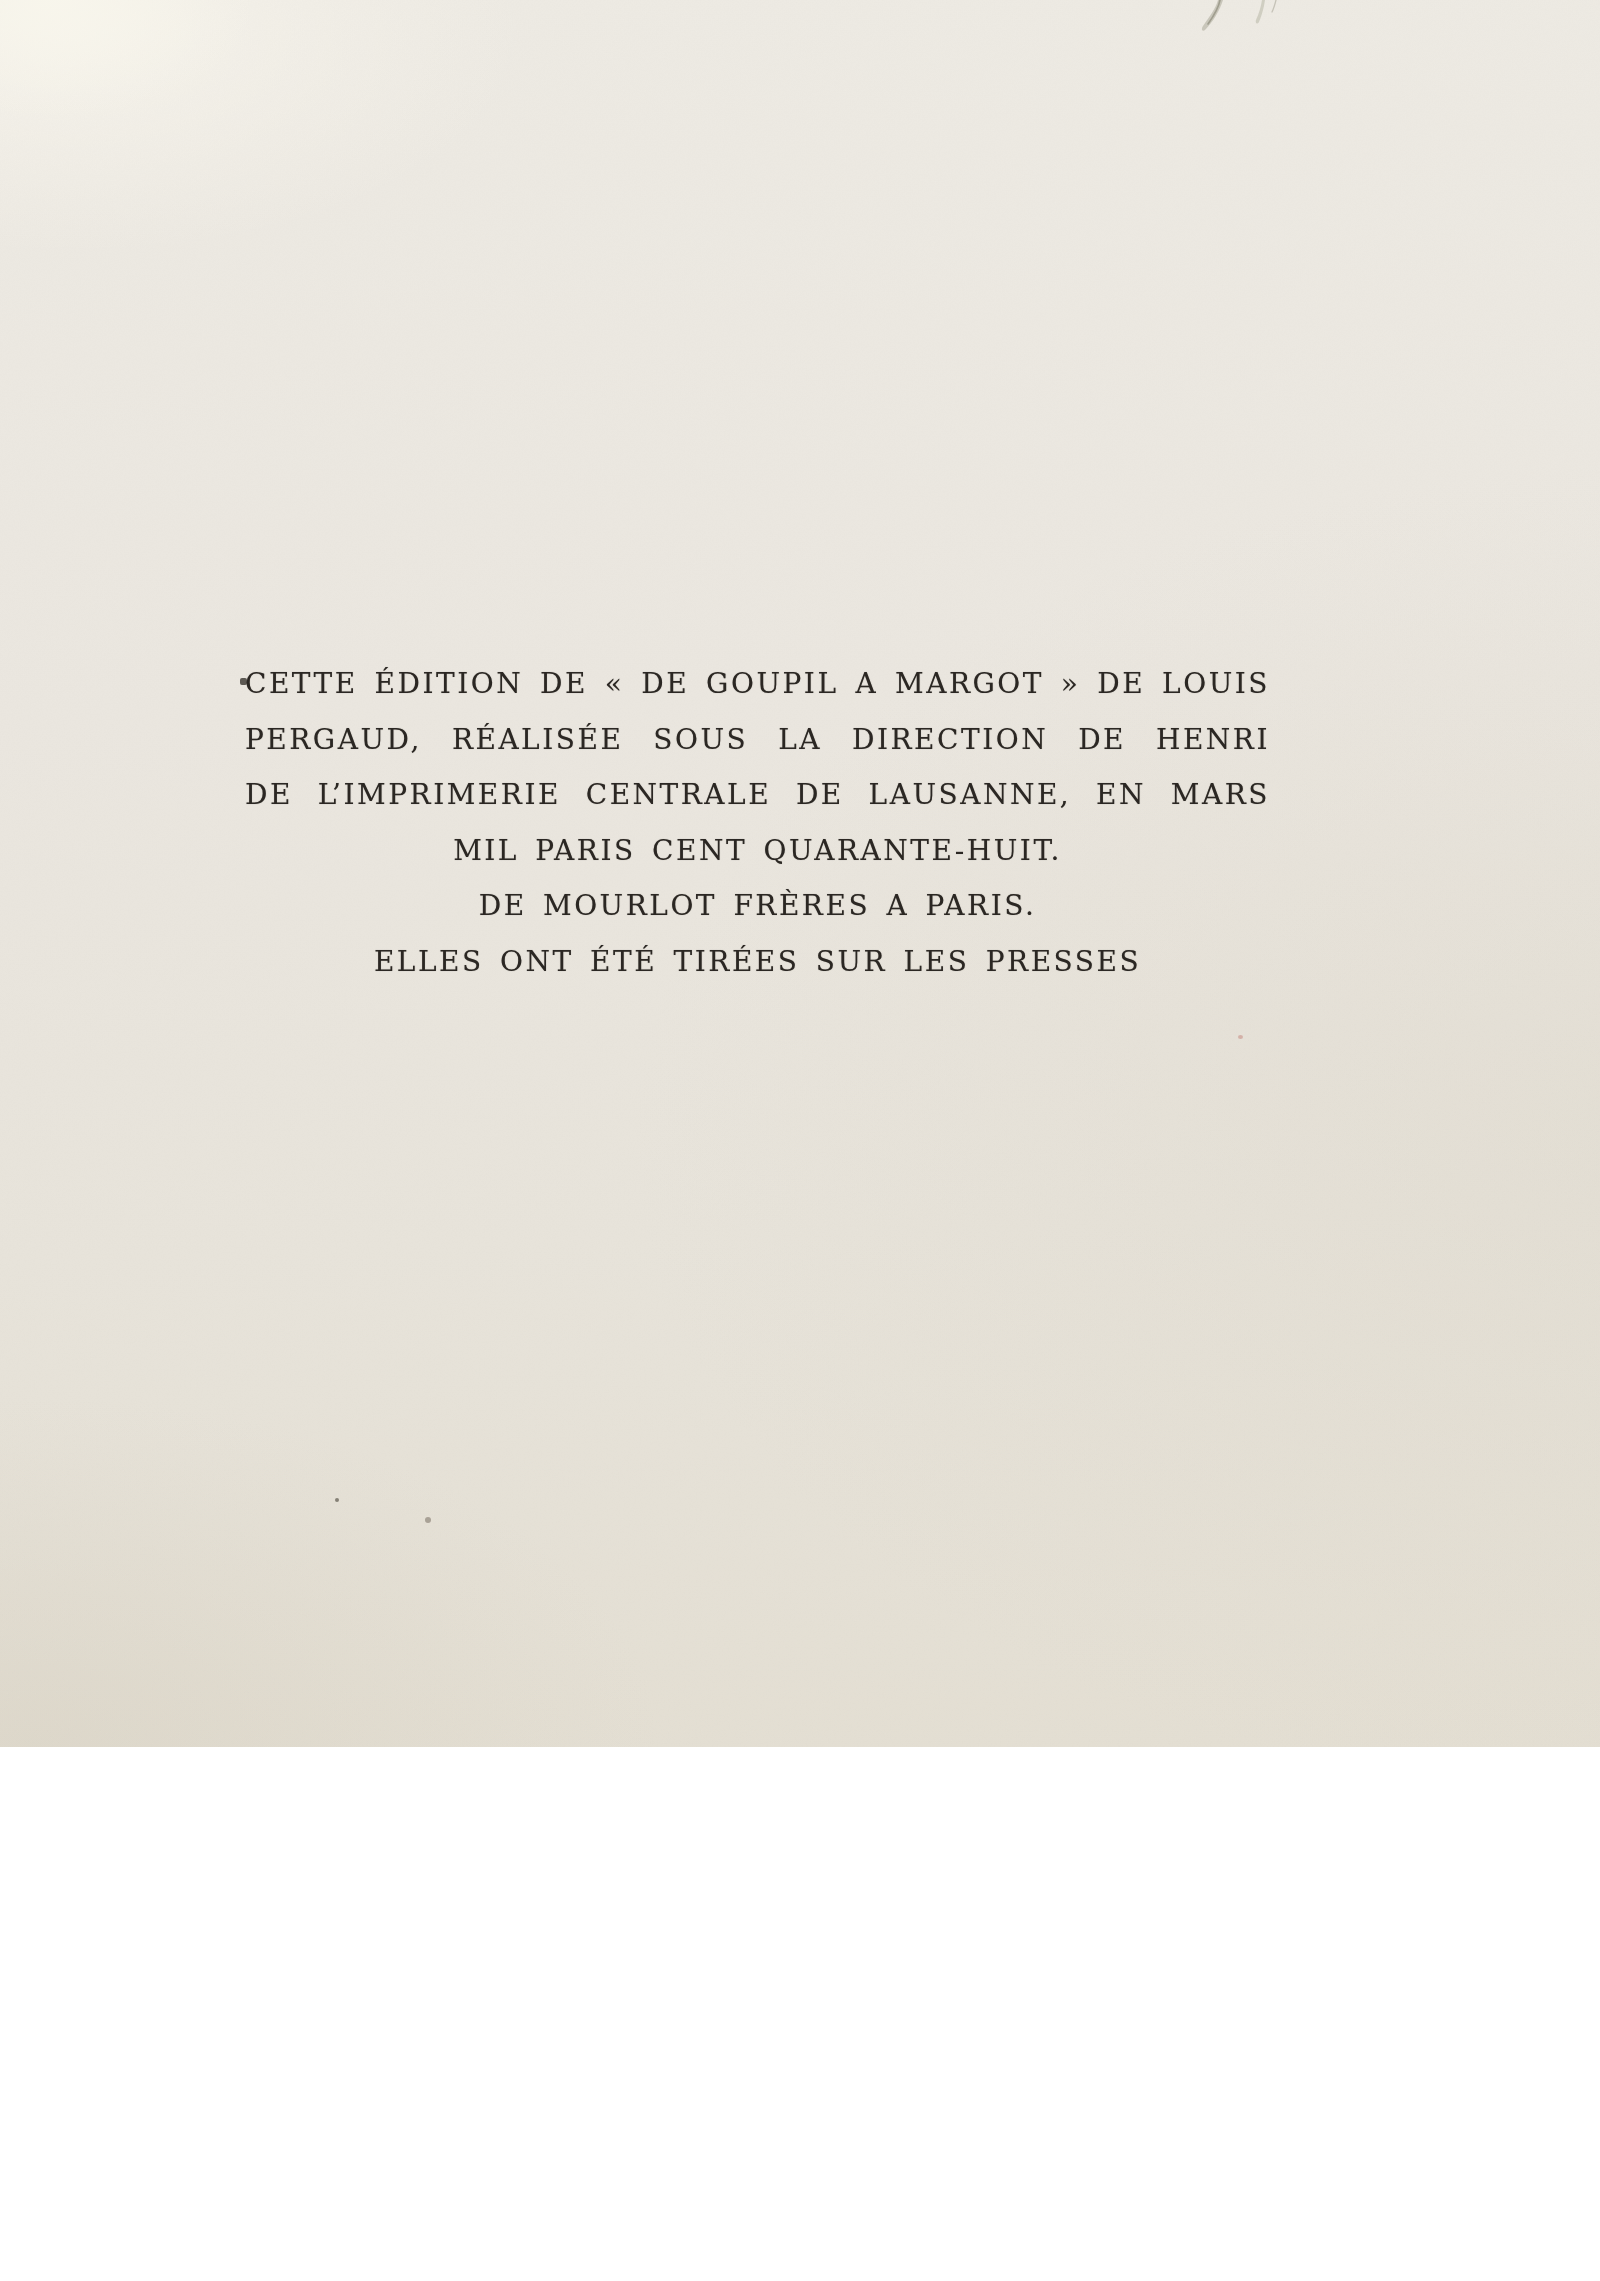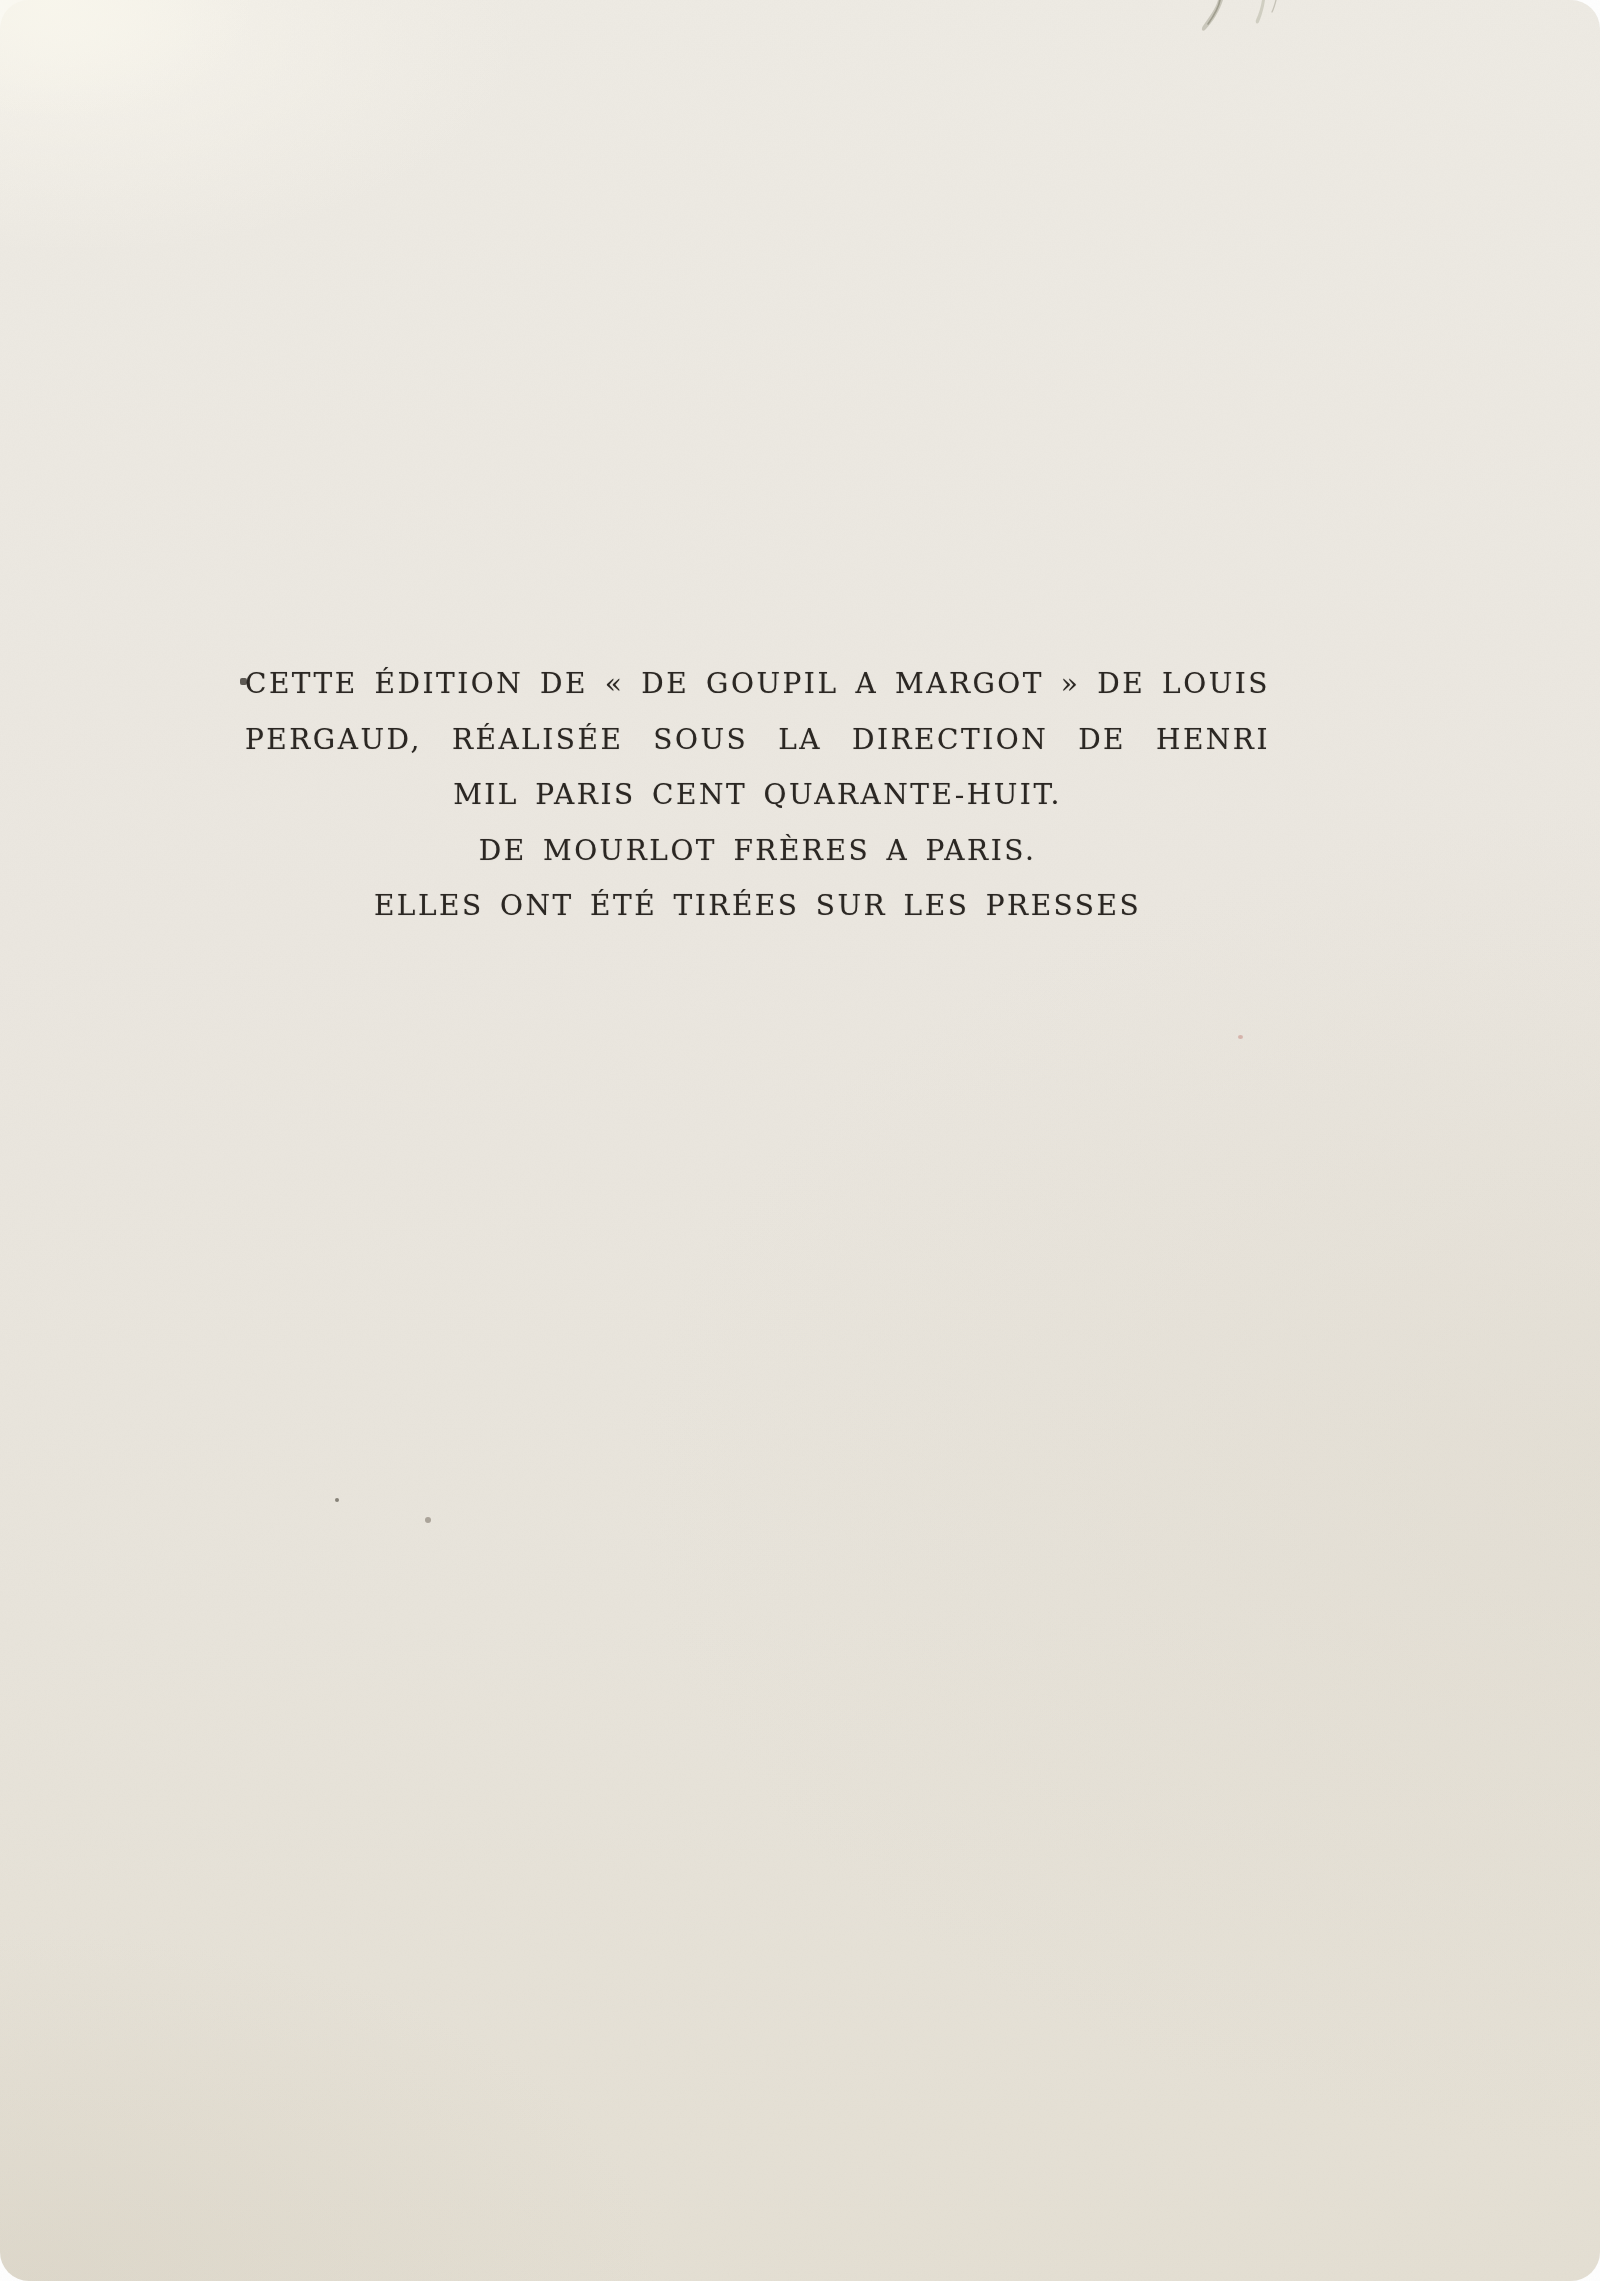--- a/index.html
+++ b/index.html
@@ -8,27 +8,26 @@
   }
   body {
     width: 1600px;
     height: 2281px;
     overflow: hidden;
     font-family: "DejaVu Serif", "Liberation Serif", serif;
   }
   .paper {
     position: relative;
     width: 1600px;
-    height: 2281px;
+    height: 1747px;
     background:
       radial-gradient(ellipse 650px 320px at 70px 30px, rgba(247,244,236,0.95), rgba(247,244,236,0) 70%),
       radial-gradient(ellipse 900px 500px at 2% 100%, rgba(198,190,172,0.22), rgba(198,190,172,0) 70%),
       radial-gradient(ellipse 1400px 900px at 105% 65%, rgba(214,207,192,0.28), rgba(214,207,192,0) 75%),
       linear-gradient(178deg, #eeebe4 0%, #ebe7e0 40%, #e8e4db 70%, #e4dfd3 100%);
-    border-radius: 29px;
   }
   .grain {
     position: absolute;
     inset: 0;
     width: 100%;
     height: 100%;
     pointer-events: none;
   }
   .colophon {
     position: absolute;
@@ -119,18 +118,19 @@
   </svg>
 
   <div class="speck speck-ink-artifact"></div>
   <div class="speck speck-1"></div>
   <div class="speck speck-2"></div>
   <div class="speck speck-3"></div>
 
   <div class="colophon">
     <div class="line justified">CETTE ÉDITION DE « DE GOUPIL A MARGOT » DE LOUIS</div>
     <div class="line justified">PERGAUD, RÉALISÉE SOUS LA DIRECTION DE HENRI</div>
+    <div class="line justified">DE L’IMPRIMERIE CENTRALE DE LAUSANNE, EN MARS</div>
     <div class="line centered">MIL PARIS CENT QUARANTE-HUIT.</div>
     <div class="line centered">DE MOURLOT FRÈRES A PARIS.</div>
     <div class="line centered">ELLES ONT ÉTÉ TIRÉES SUR LES PRESSES</div>
   </div>
 
 </div>
 
 </body></html>

